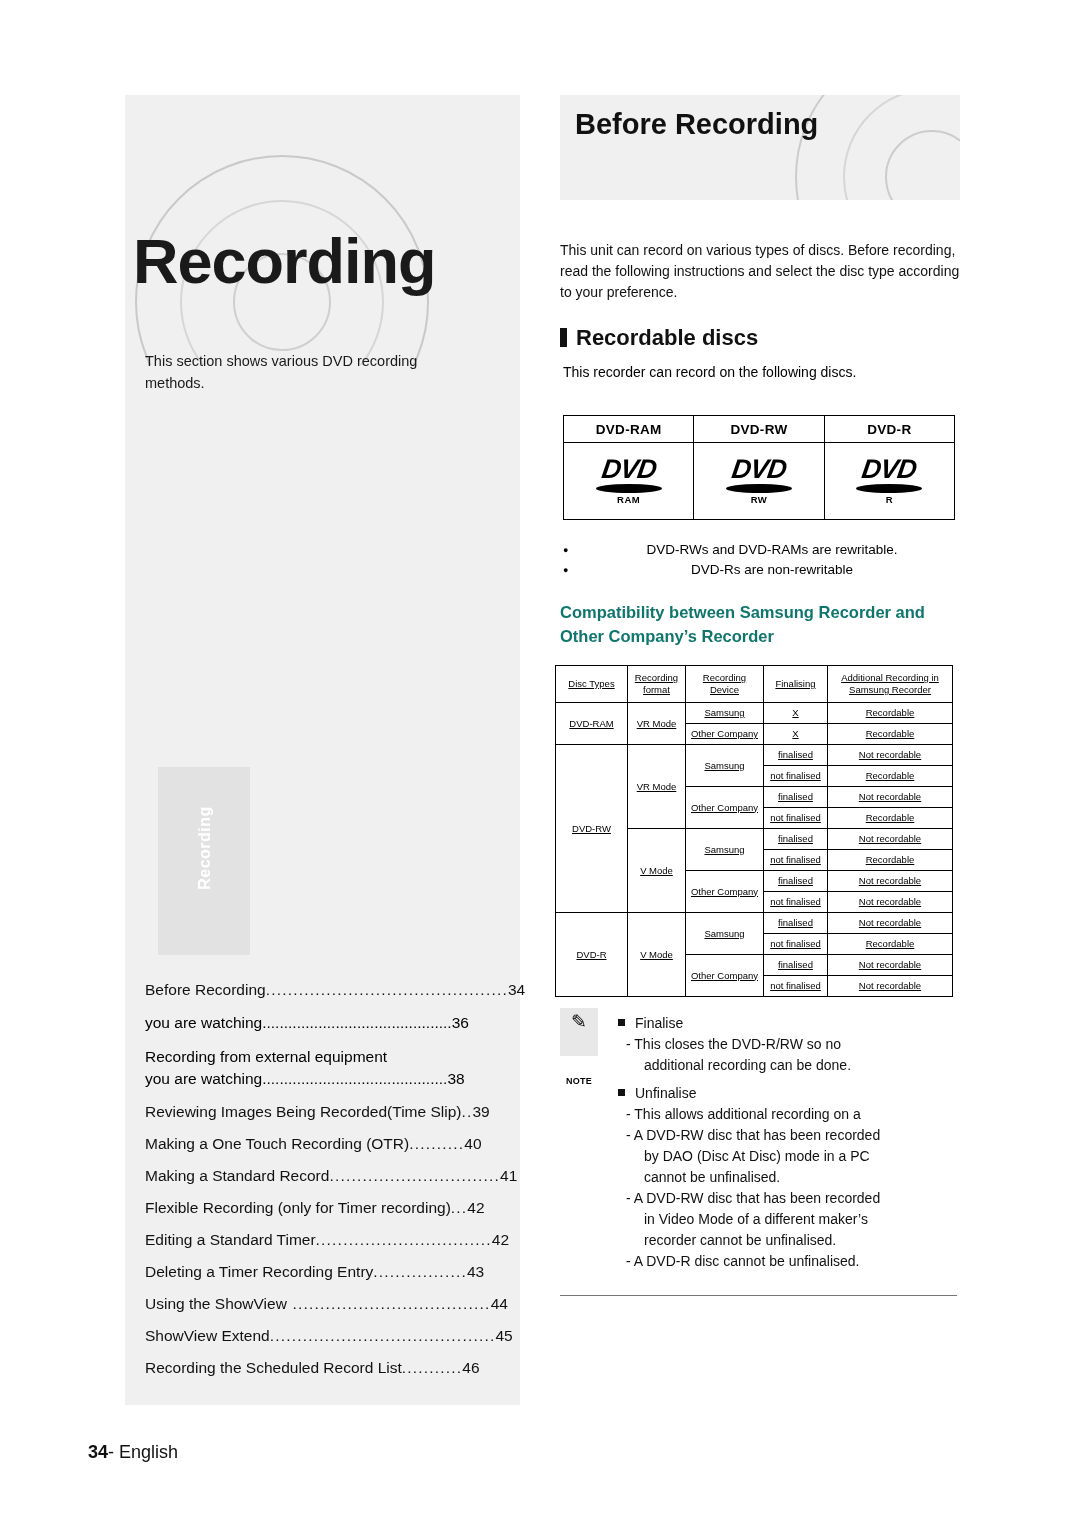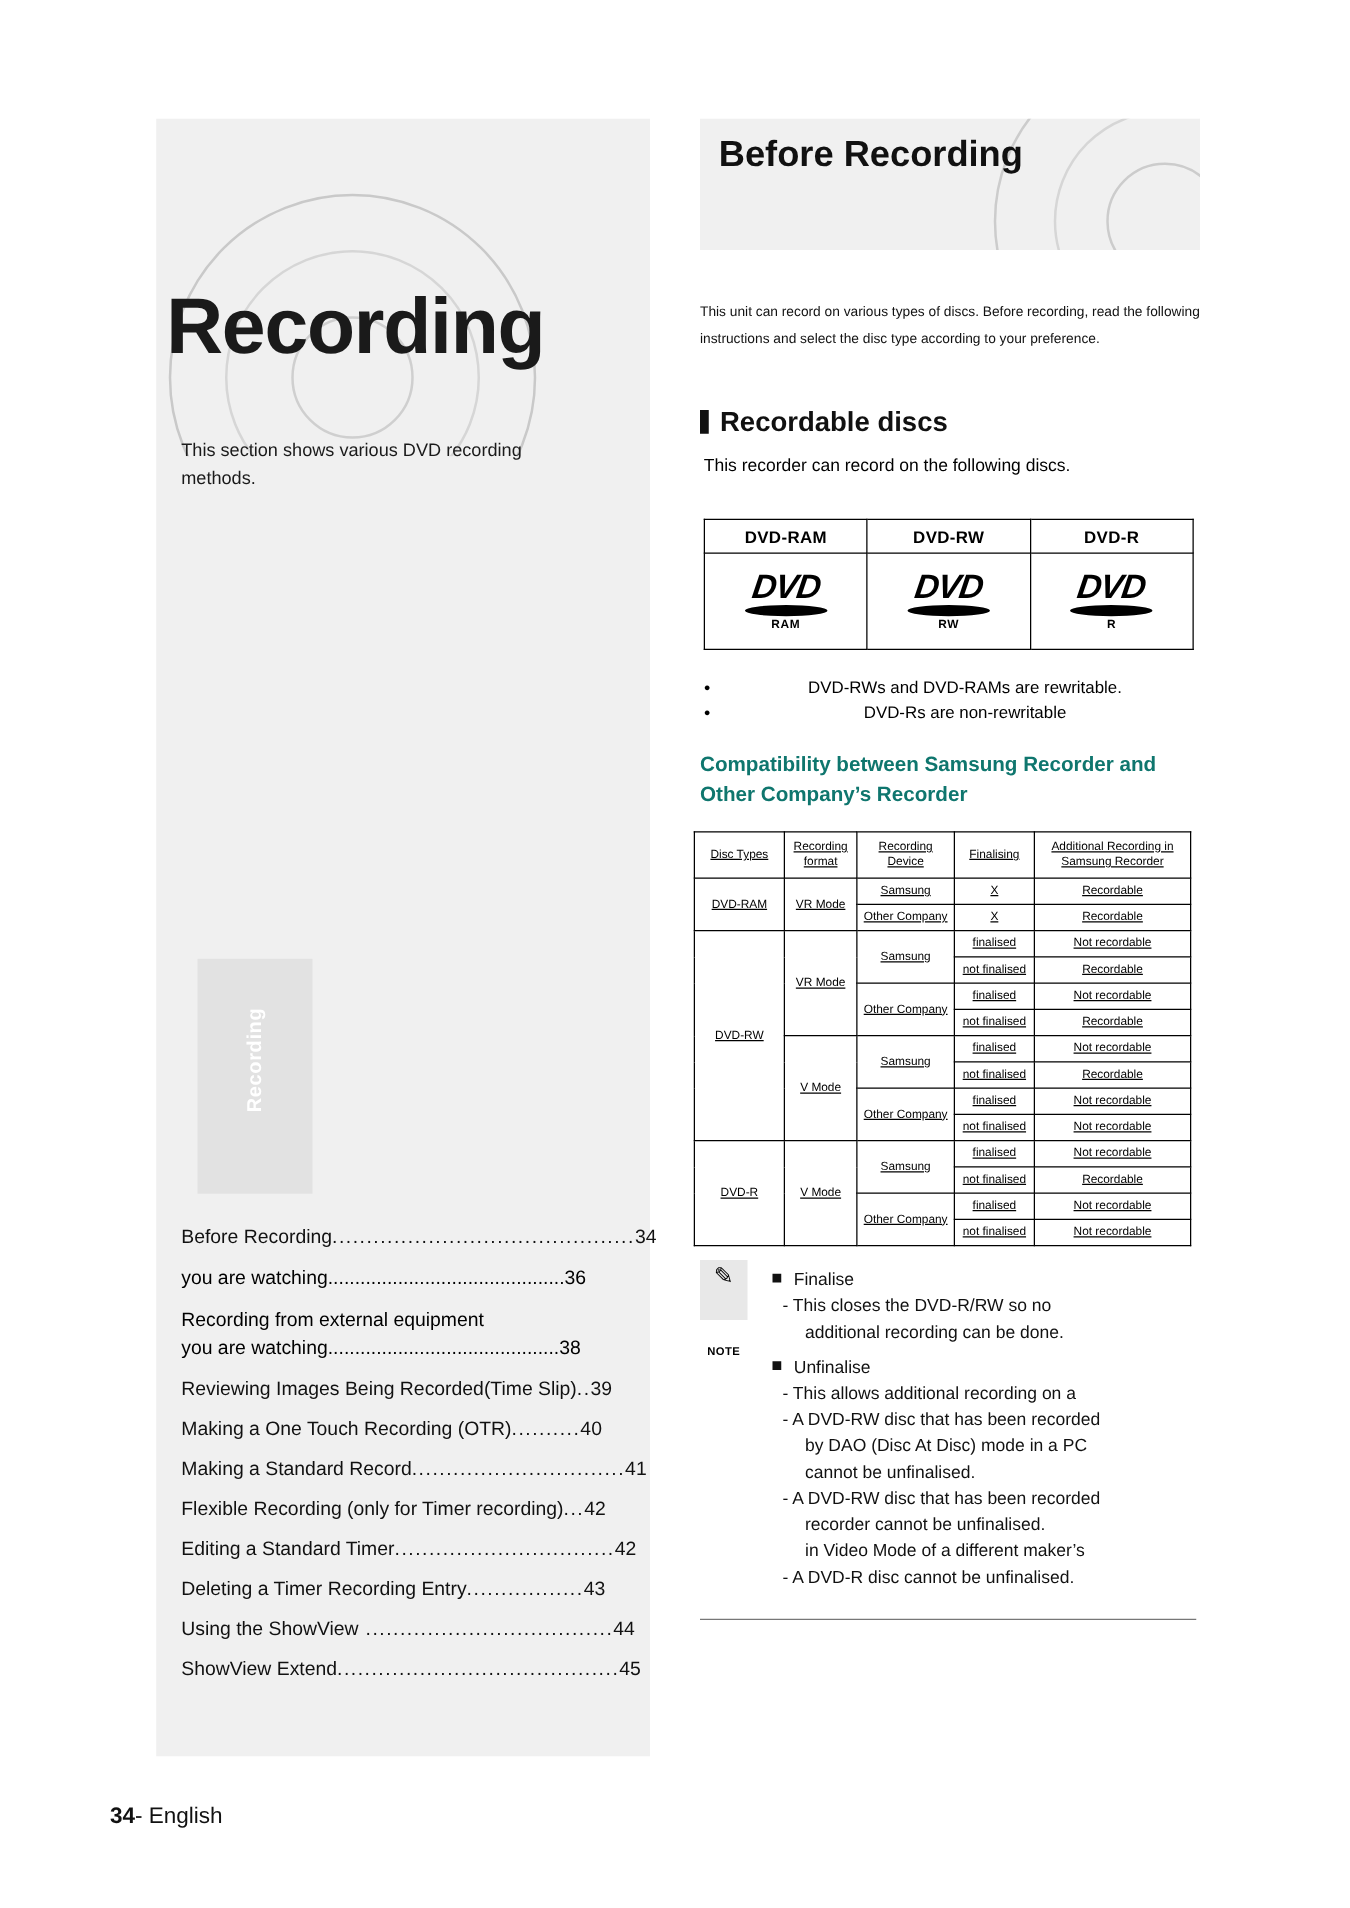--- a/index.html
+++ b/index.html
@@ -143,21 +143,21 @@
     font-size: 29px;
     font-weight: bold;
     color: #111;
   }
 
   .intro-p {
     position: absolute;
     left: 560px;
     top: 240px;
     width: 400px;
-    font-size: 11px;
+    font-size: 14px;
     line-height: 21px;
     color: #111;
   }
 
   .h2 {
     position: absolute;
     left: 560px;
     top: 325px;
     font-size: 22px;
     font-weight: bold;
@@ -382,20 +382,23 @@
       <span class="txt">Editing a Standard Timer</span><span class="dots">................................</span><span class="pg">42</span>
     </div>
     <div class="toc-row">
       <span class="txt">Deleting a Timer Recording Entry</span><span class="dots">.................</span><span class="pg">43</span>
     </div>
     <div class="toc-row">
       <span class="txt">Using the ShowView</span><span class="dots"> ....................................</span><span class="pg">44</span>
     </div>
     <div class="toc-row">
       <span class="txt">ShowView Extend</span><span class="dots">.........................................</span><span class="pg">45</span>
+    </div>
+    <div class="toc-row">
+      <span class="txt">Recording the Scheduled Record List</span><span class="dots">...........</span><span class="pg">46</span>
     </div>
   </div>
 </div>
 
 <div class="page-foot">
   <b>34</b><span>- </span><span>English</span>
 </div>
 
 <div class="header-band">
   <div class="hring hr1"></div>
@@ -569,18 +572,18 @@
   <div class="item">Finalise</div>
   <div class="sub">- This closes the DVD-R/RW so no</div>
   <div class="sub" style="text-indent:0; padding-left:26px">additional recording can be done.</div>
   <div class="gap"></div>
   <div class="item">Unfinalise</div>
   <div class="sub">- This allows additional recording on a</div>
   <div class="sub">- A DVD-RW disc that has been recorded</div>
   <div class="sub" style="text-indent:0; padding-left:26px">by DAO (Disc At Disc) mode in a PC</div>
   <div class="sub" style="text-indent:0; padding-left:26px">cannot be unfinalised.</div>
   <div class="sub">- A DVD-RW disc that has been recorded</div>
+  <div class="sub" style="text-indent:0; padding-left:26px">in Video Mode of a different maker’s</div>
   <div class="sub" style="text-indent:0; padding-left:26px">recorder cannot be unfinalised.</div>
-  <div class="sub" style="text-indent:0; padding-left:26px">in Video Mode of a different maker’s</div>
   <div class="sub">- A DVD-R disc cannot be unfinalised.</div>
 </div>
 
 <div class="rule"></div>
 
 </body></html>

